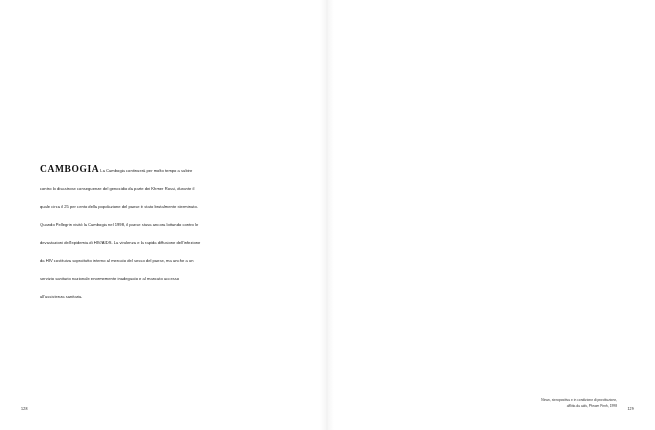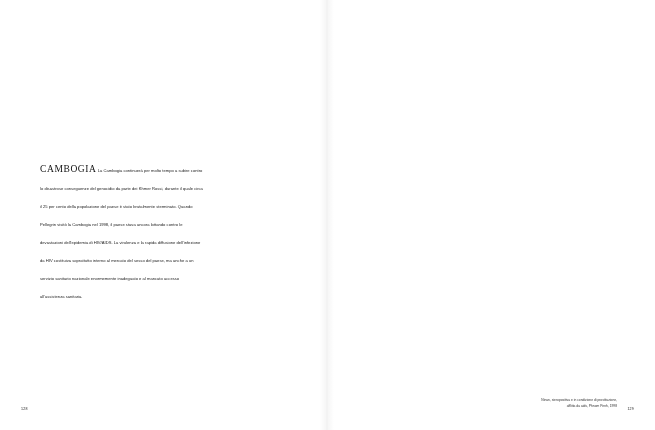--- a/index.html
+++ b/index.html
@@ -61,21 +61,21 @@
     left: 40px;
     top: 158px;
     width: 163px;
   }
   .country-title {
     font-family: "Liberation Serif", serif;
     font-size: 9.5px;
     letter-spacing: 0.6px;
     color: #111111;
     display: inline;
-    font-weight: normal;
+    font-weight: bold;
   }
   .body-copy {
     display: inline;
     font-family: "Liberation Sans", sans-serif;
     font-size: 4.1px;
     line-height: 1.78;
     color: #1a1a1a;
     text-align: left;
     letter-spacing: 0.02px;
   }

